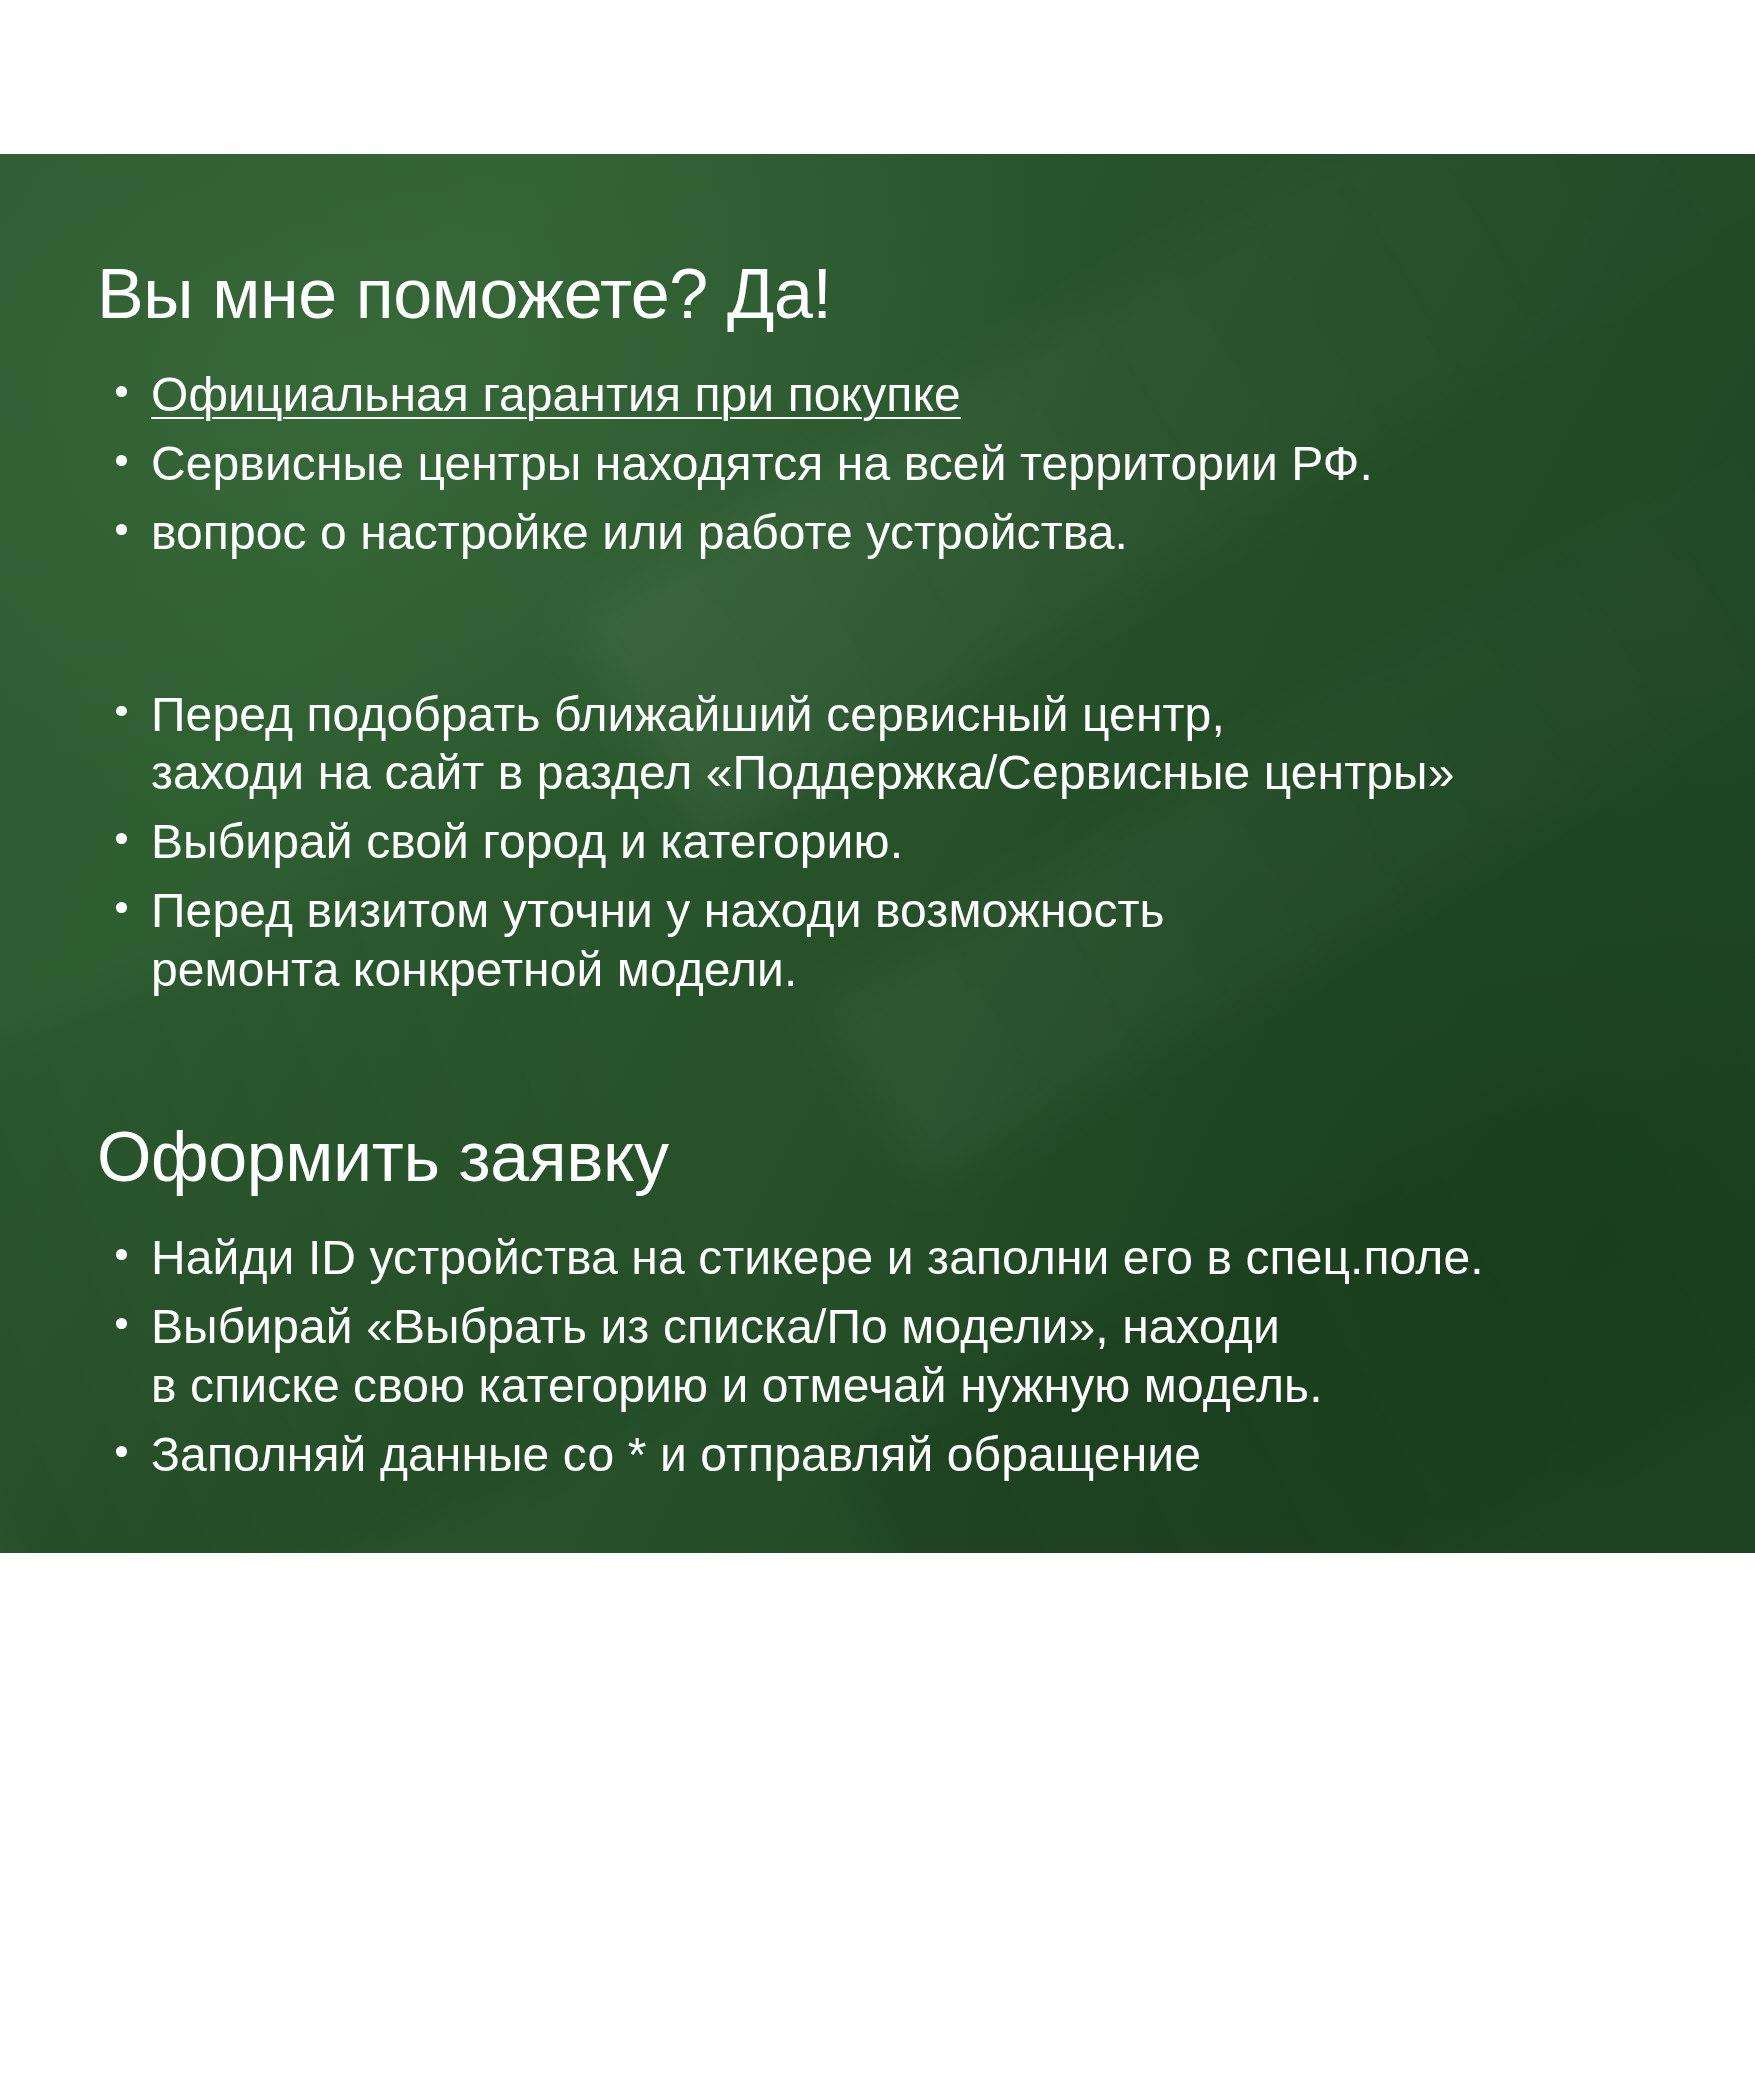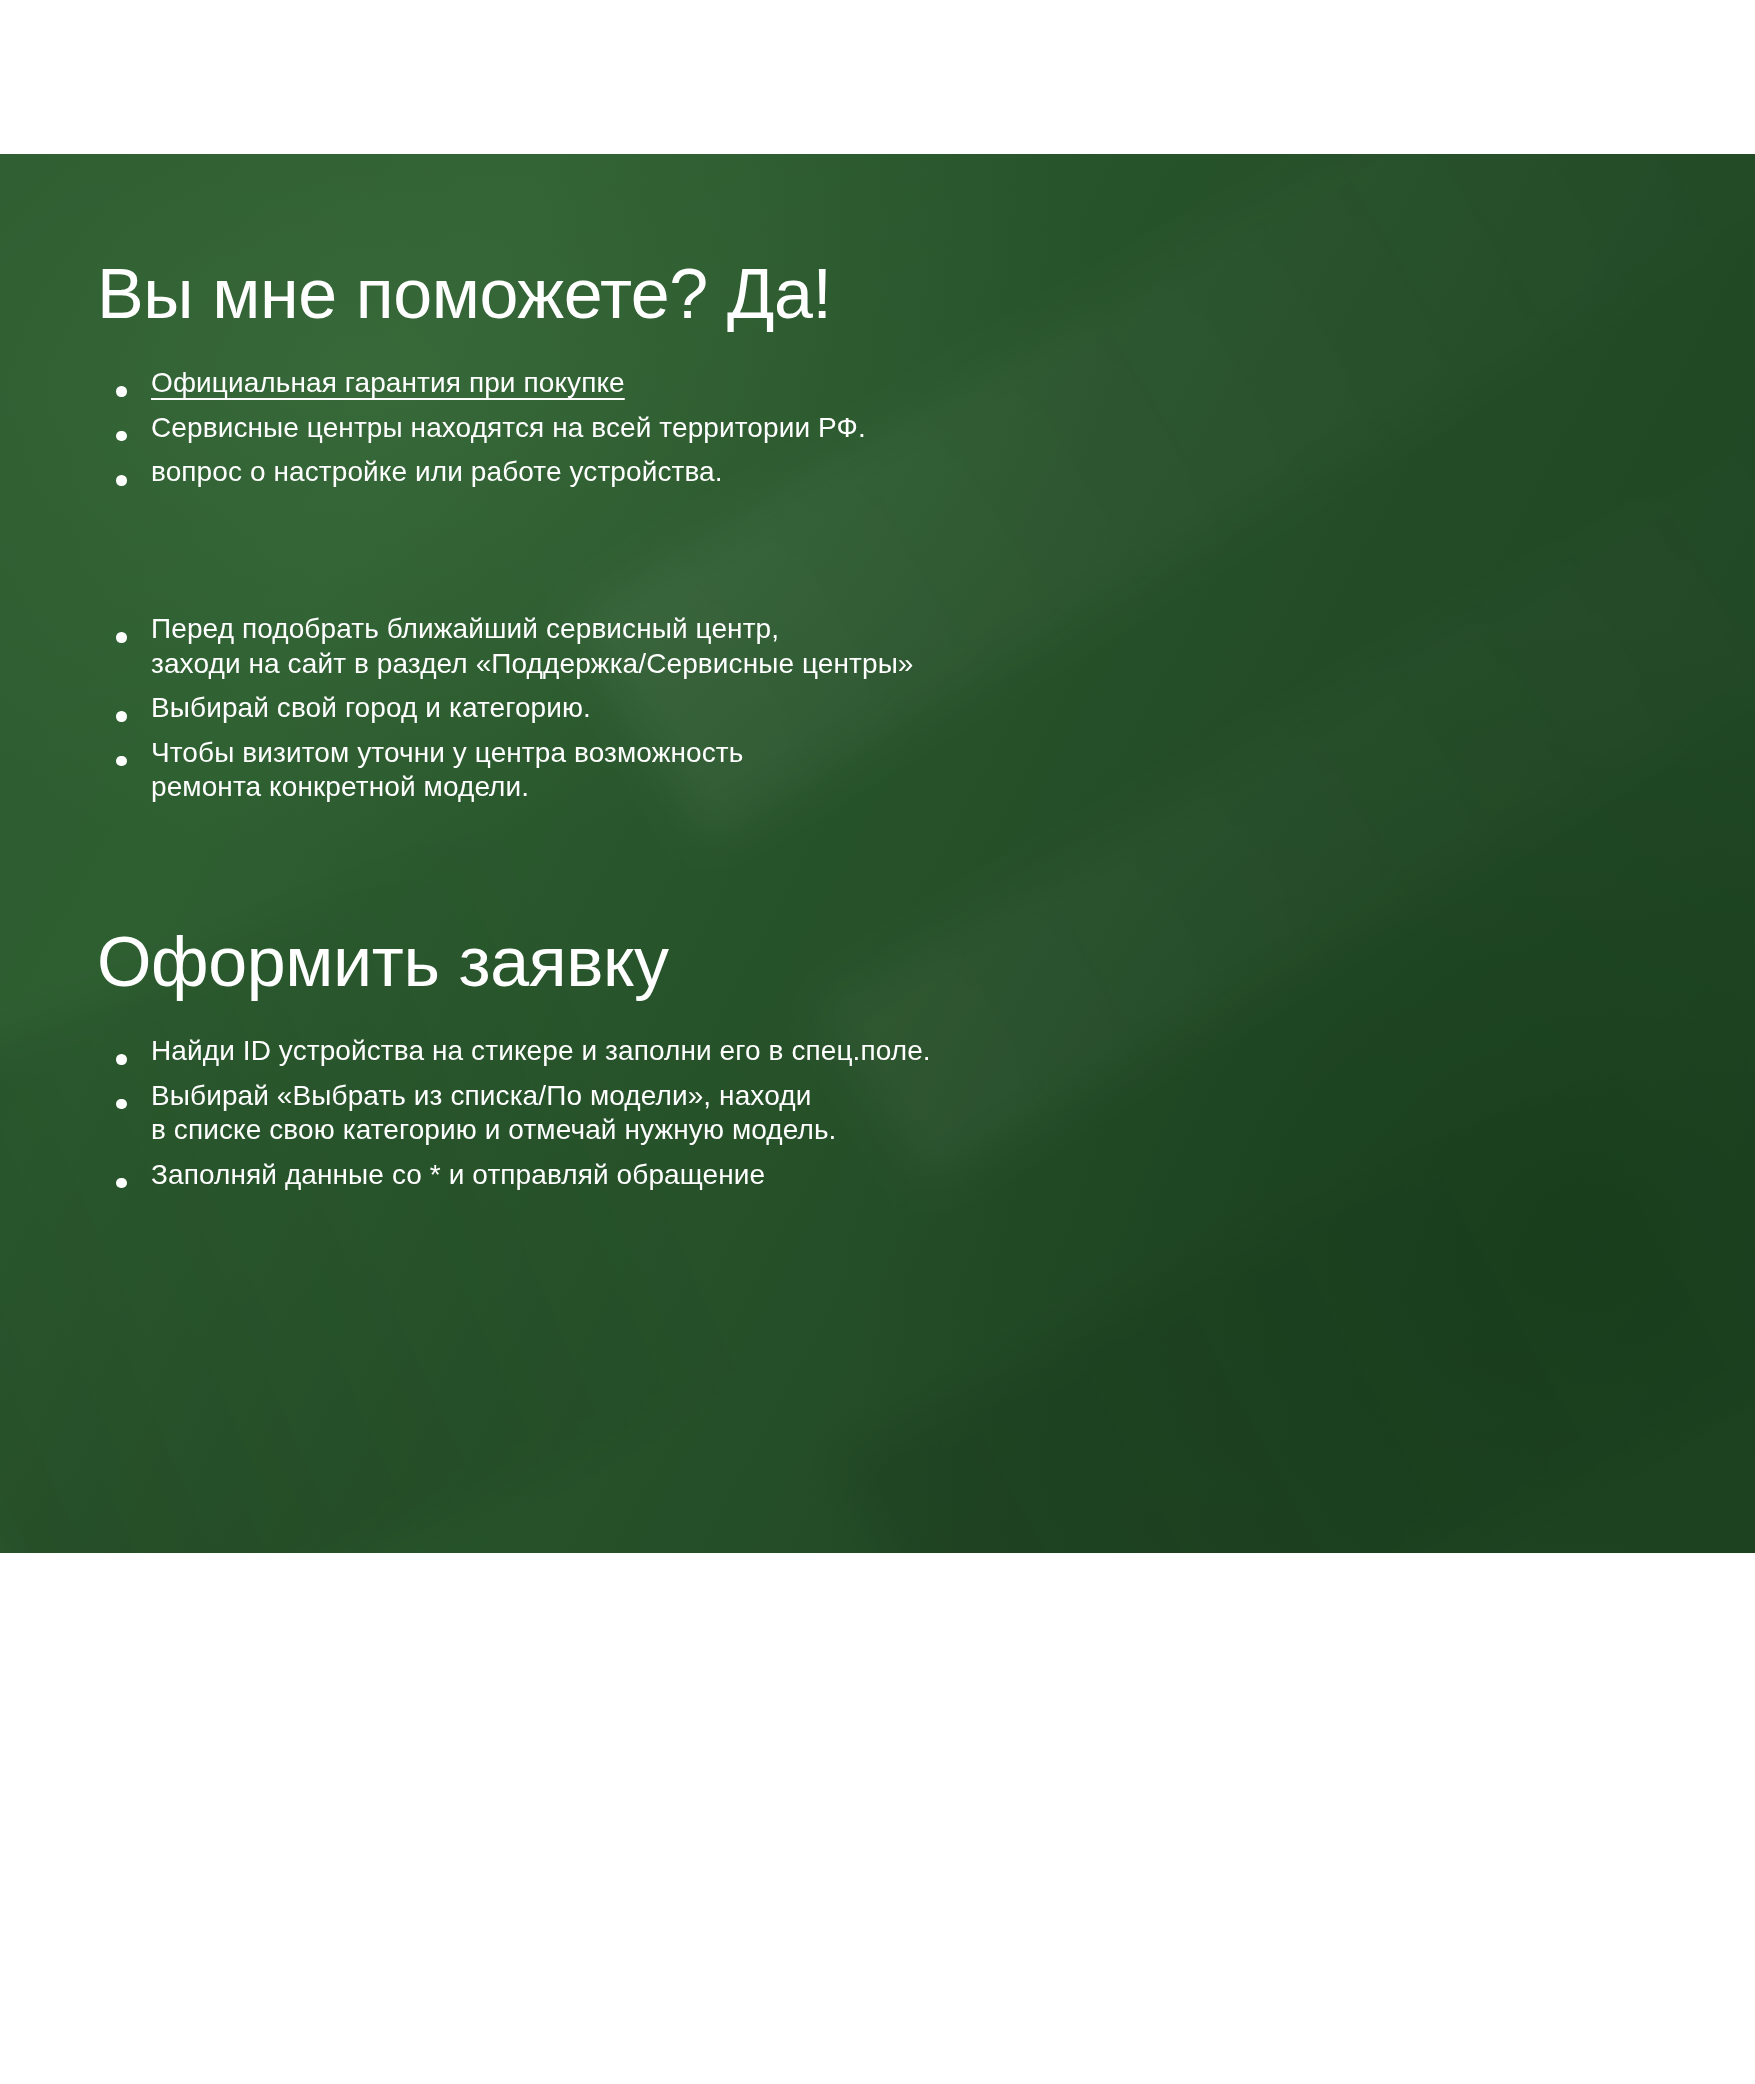--- a/index.html
+++ b/index.html
@@ -94,21 +94,21 @@
   }
 
   ul.bullets {
     list-style: none;
     margin: 0;
     padding: 0;
   }
   ul.bullets > li {
     position: relative;
     color: #ffffff;
-    font-size: 28px;
+    font-size: 48px;
     line-height: 1.22;
     font-weight: 400;
     padding-left: 54px;
     margin-bottom: 10.5px;
     letter-spacing: 0.1px;
   }
   ul.bullets > li::before {
     content: "";
     position: absolute;
     left: 19.3px;
@@ -156,21 +156,21 @@
       <div class="section">
         <ul class="bullets">
           <li>
             <span>Перед подобрать ближайший сервисный центр,</span>
             <span class="line2">заходи на сайт в раздел «Поддержка/Сервисные центры»</span>
           </li>
           <li>
             <span>Выбирай свой город и категорию.</span>
           </li>
           <li>
-            <span>Чтобы визитом уточни у центра возможность</span>
+            <span>Перед визитом уточни у находи возможность</span>
             <span class="line2">ремонта конкретной модели.</span>
           </li>
         </ul>
       </div>
 
       <div class="section">
         <h2 class="heading">Оформить заявку</h2>
         <ul class="bullets">
           <li>
             <span>Найди ID устройства на стикере и заполни его в спец.поле.</span>

